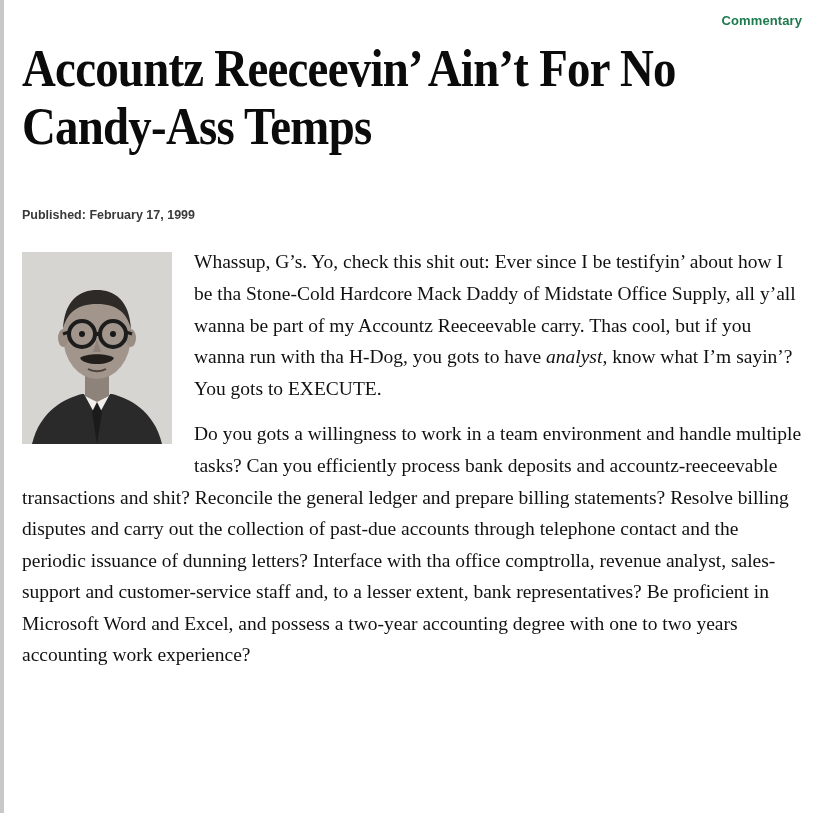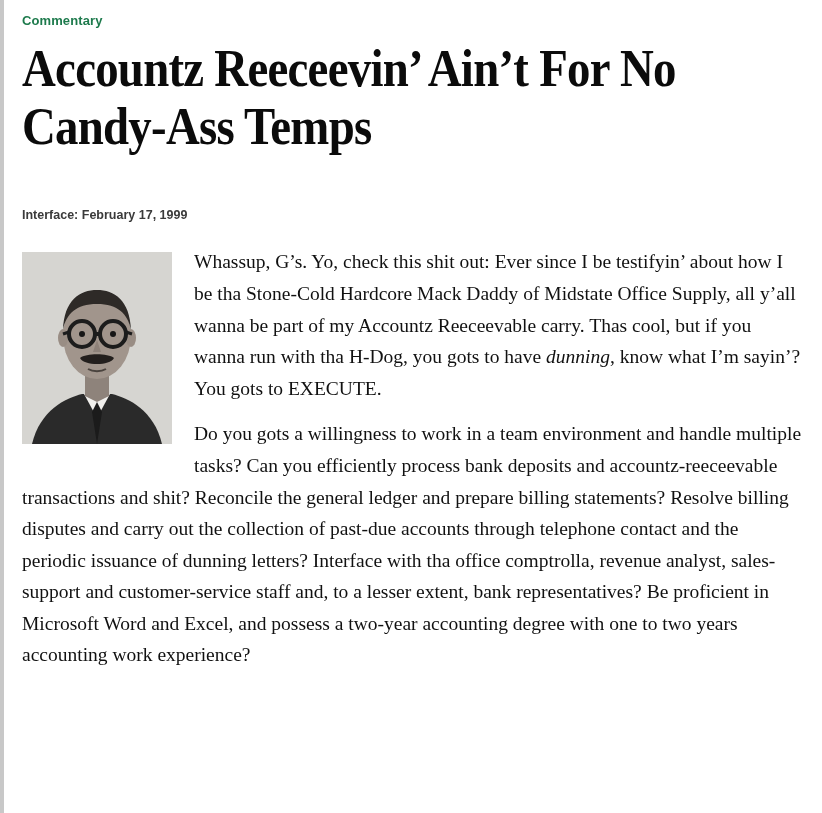--- a/index.html
+++ b/index.html
@@ -34,20 +34,21 @@
     top: 0;
     width: 780px;
   }
   .kicker {
     font-family: "Liberation Sans", sans-serif;
     font-weight: bold;
     font-size: 13px;
     color: #1d7a4c;
     letter-spacing: 0.1px;
     margin-top: 13px;
+    text-align: right;
   }
   .headline {
     font-family: "Liberation Serif", serif;
     font-weight: bold;
     font-size: 52px;
     line-height: 1.12;
     letter-spacing: -0.8px;
     color: #0b0b0b;
     margin-top: 12px;
     transform: scaleX(0.9);
@@ -98,21 +99,21 @@
 
   <div class="left-rule"></div>
 
   <div class="content">
 
     <div class="kicker">Commentary</div>
 
     <h1 class="headline">Accountz Reeceevin’ Ain’t For No Candy-Ass Temps</h1>
 
     <div class="published">
-      <span class="label">Interface:</span>
+      <span class="label">Published:</span>
       <span class="date">February 17, 1999</span>
     </div>
 
     <div class="body">
 
       <div class="portrait">
         <svg width="150" height="192" viewBox="0 0 150 192" xmlns="http://www.w3.org/2000/svg">
           <rect x="0" y="0" width="150" height="192" fill="#e3e3e1"></rect>
           <rect x="0" y="0" width="150" height="192" fill="#cfcfcc"></rect>
 
@@ -144,21 +145,21 @@
 
           <path d="M75 88 L71 100 L79 100 Z" fill="#8d8179"></path>
 
           <path d="M58 106 C64 101 86 101 92 106 C88 114 62 114 58 106 Z" fill="#231f1d"></path>
 
           <path d="M66 117 C71 120 79 120 84 117" stroke="#4a433e" stroke-width="2" fill="none"></path>
         </svg>
       </div>
 
       <p class="para">
-        <span>Whassup, G’s. Yo, check this shit out: Ever since I be testifyin’ about how I be tha Stone-Cold Hardcore Mack Daddy of Midstate Office Supply, all y’all wanna be part of my Accountz Reeceevable carry. Thas cool, but if you wanna run with tha H-Dog, you gots to have </span><span class="em">dunning</span><span>, know what I’m sayin’? You gots to EXECUTE.</span>
+        <span>Whassup, G’s. Yo, check this shit out: Ever since I be testifyin’ about how I be tha Stone-Cold Hardcore Mack Daddy of Midstate Office Supply, all y’all wanna be part of my Accountz Reeceevable carry. Thas cool, but if you wanna run with tha H-Dog, you gots to have </span><span class="em">analyst</span><span>, know what I’m sayin’? You gots to EXECUTE.</span>
       </p>
 
       <p class="para">
         <span>Do you gots a willingness to work in a team environment and handle multiple tasks? Can you efficiently process bank deposits and accountz-reeceevable transactions and shit? Reconcile the general ledger and prepare billing statements? Resolve billing disputes and carry out the collection of past-due accounts through telephone contact and the periodic issuance of dunning letters? Interface with tha office comptrolla, revenue analyst, sales-support and customer-service staff and, to a lesser extent, bank representatives? Be proficient in Microsoft Word and Excel, and possess a two-year accounting degree with one to two years accounting work experience?</span>
       </p>
 
 
     </div>
   </div>
 </div>

